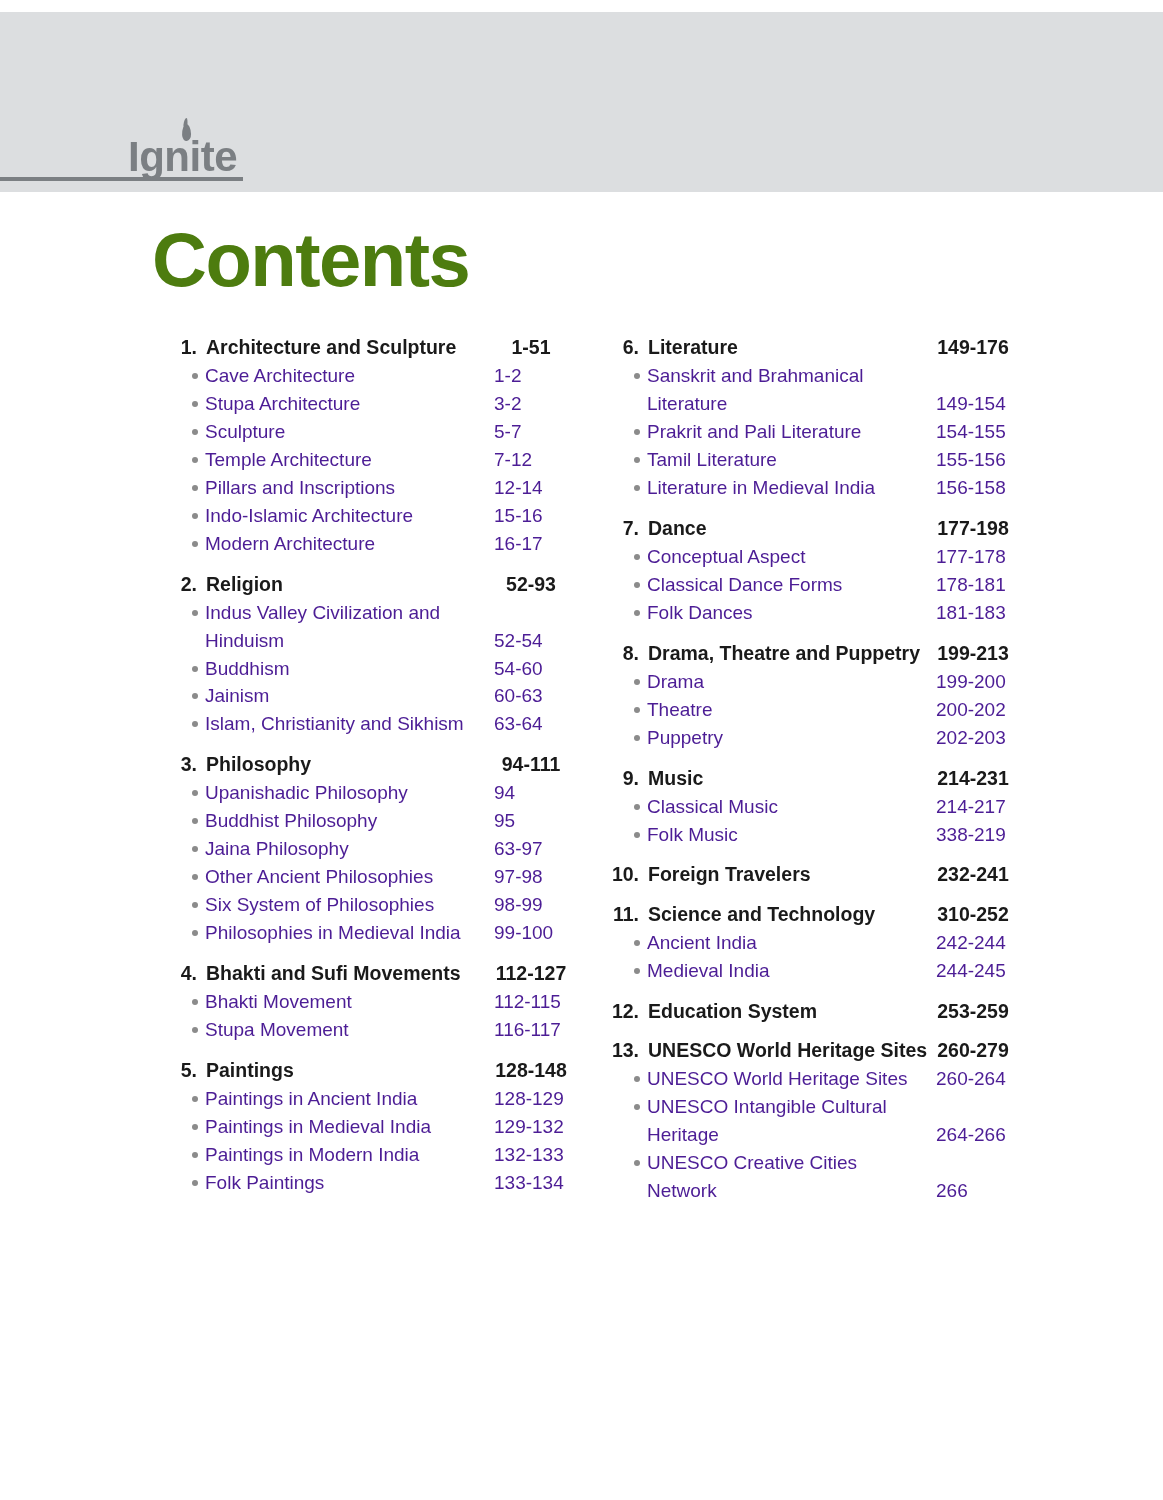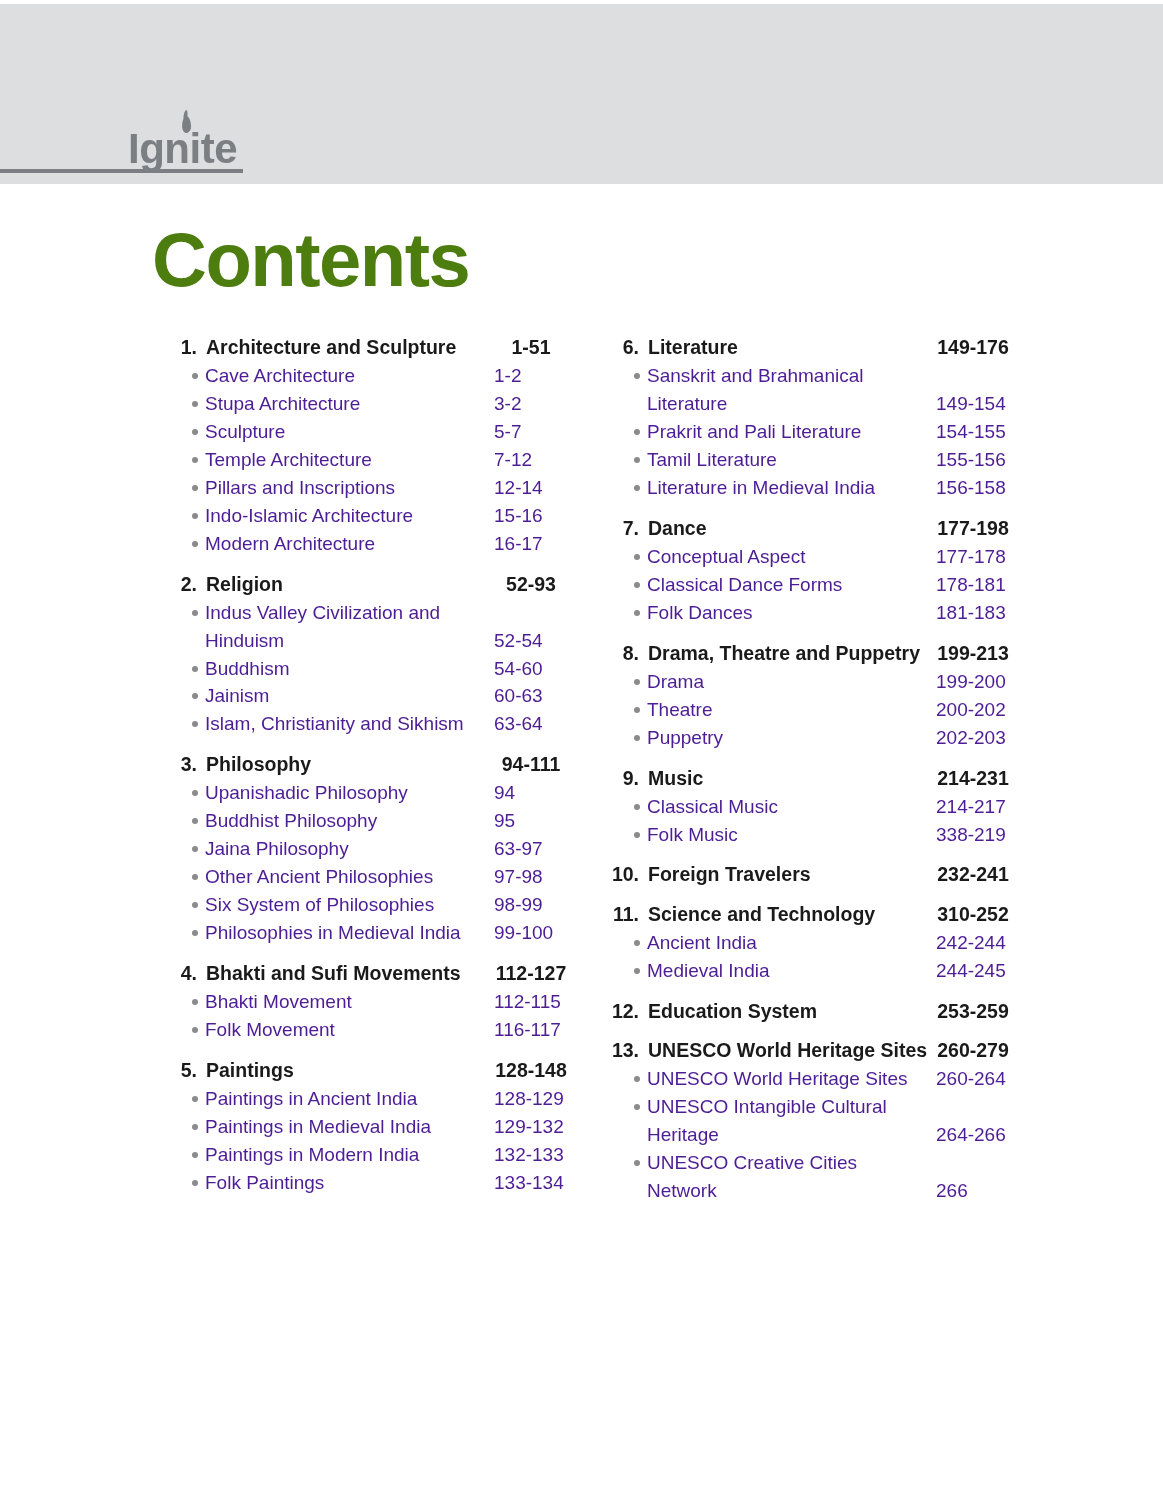--- a/index.html
+++ b/index.html
@@ -14,21 +14,21 @@
     font-family: "Liberation Sans", sans-serif;
     color: #231f20;
     overflow: hidden;
     position: relative;
   }
 
   
   .header-band {
     position: absolute;
     left: 0;
-    top: 4px;
+    top: 12px;
     width: 1163px;
     height: 180px;
     background: #dcdee0;
   }
   .header-rule {
     position: absolute;
     left: 0;
     top: 165px;
     width: 243px;
     height: 4px;
@@ -329,21 +329,21 @@
           <span class="sub-bullet">
             <span class="dot"></span>
           </span>
           <span class="sub-title"><span>Bhakti Movement</span></span>
           <span class="sub-pages">112-115</span>
         </div>
         <div class="sub">
           <span class="sub-bullet">
             <span class="dot"></span>
           </span>
-          <span class="sub-title"><span>Folk Movement</span></span>
+          <span class="sub-title"><span>Stupa Movement</span></span>
           <span class="sub-pages">116-117</span>
         </div>
       </div>
       <div class="chapter">
         <div class="ch-head">
           <span class="ch-num">5.</span>
           <span class="ch-title">Paintings</span>
           <span class="ch-pages">128-148</span>
         </div>
         <div class="sub">

